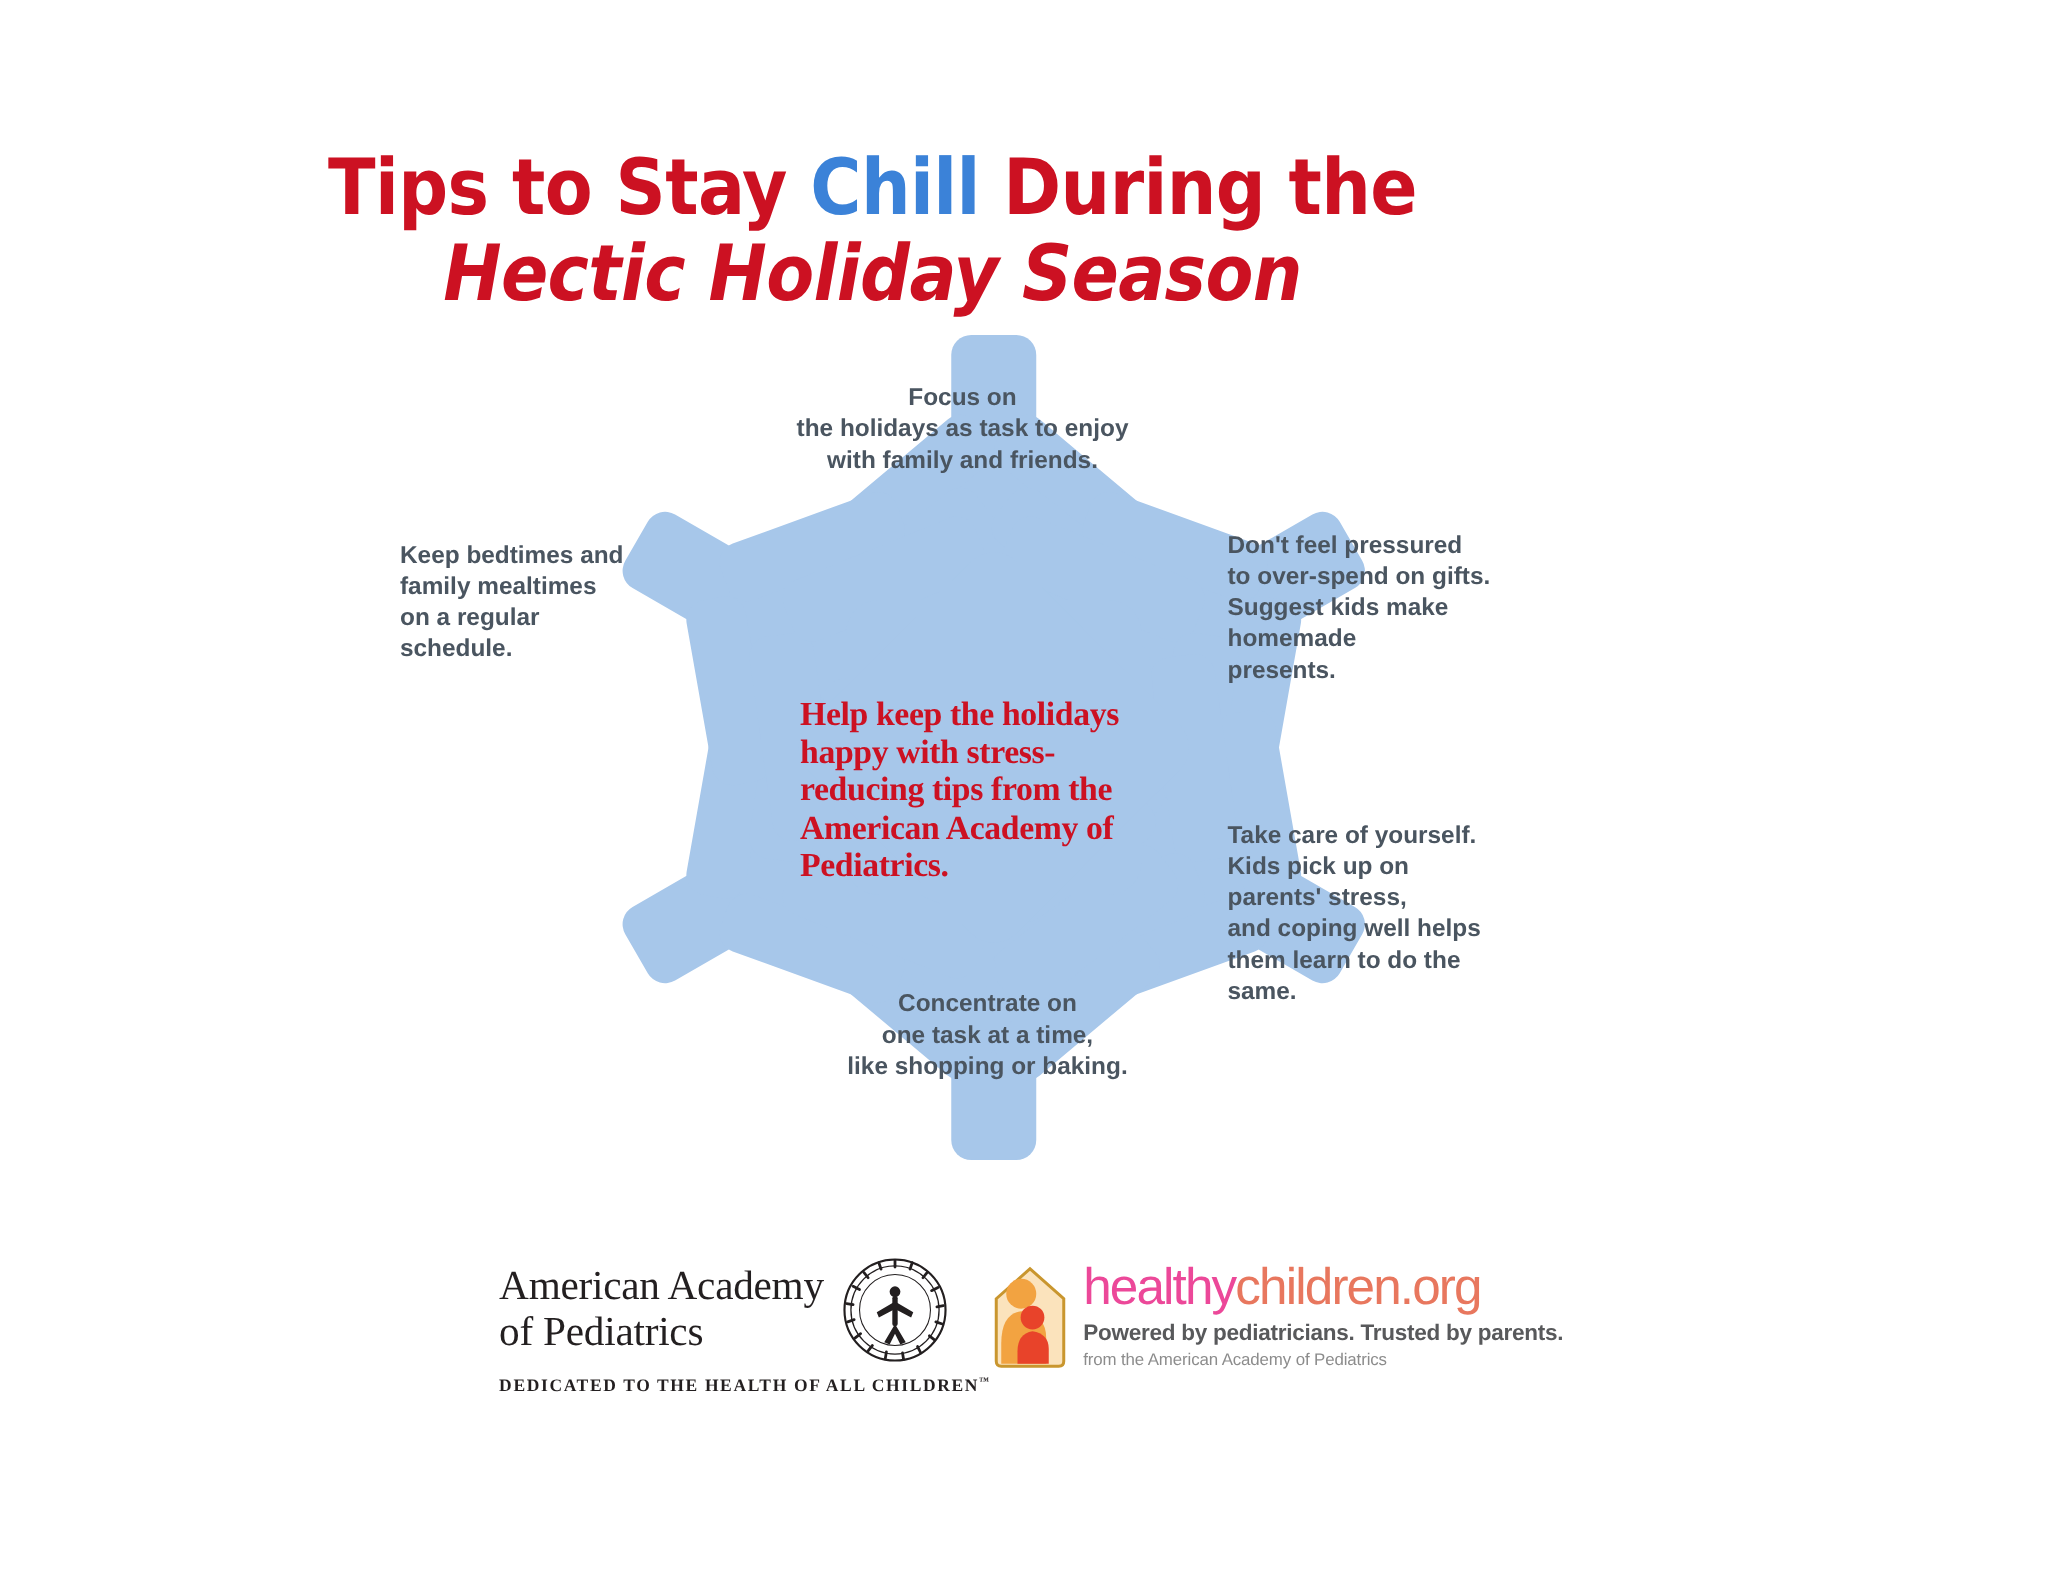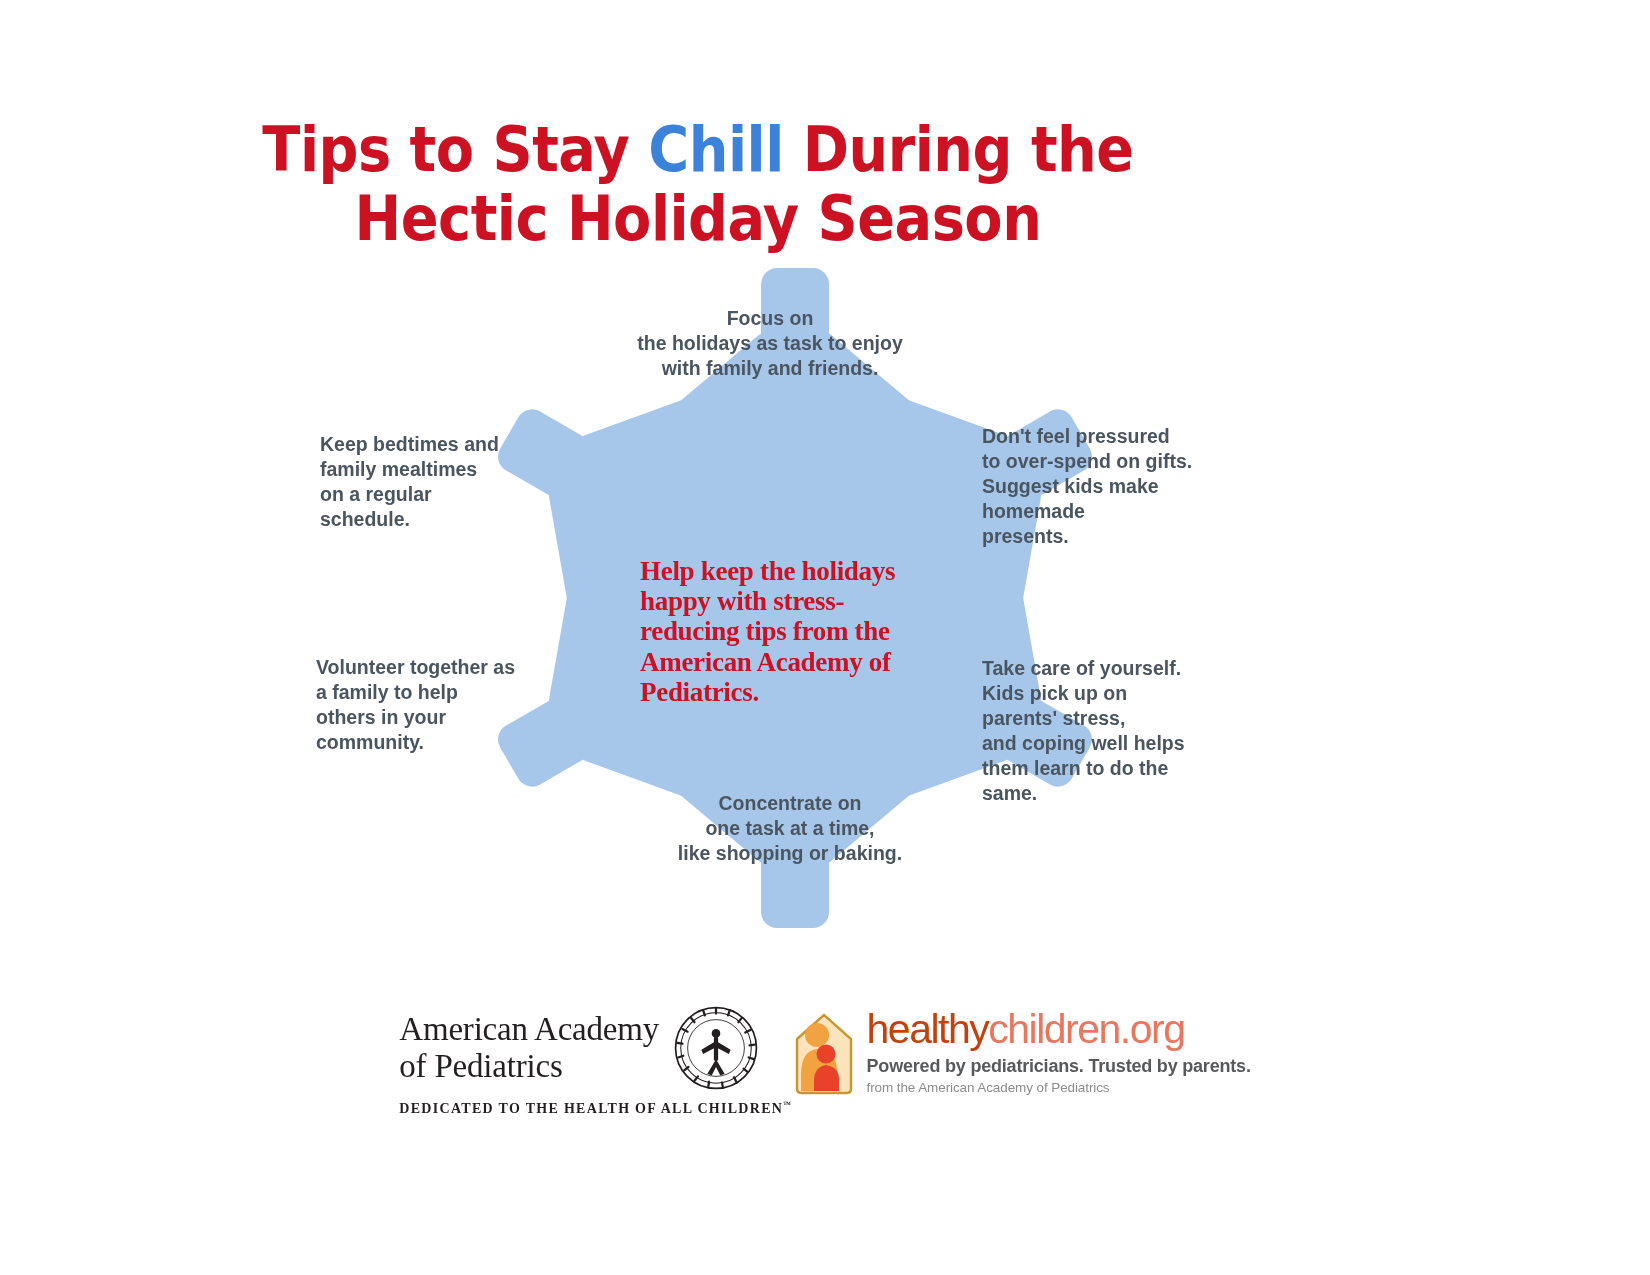--- a/index.html
+++ b/index.html
@@ -21,21 +21,21 @@
     letter-spacing:-0.5px;
   }
   .title-line{
     font-family:"DejaVu Sans","Liberation Sans",sans-serif;
     font-weight:bold;
     font-size:62px;
     color:#CC1122;
     font-stretch:condensed;
     white-space:nowrap;
   }
-  .title-line.l2{margin-top:6px;}
+  .title-line.l2{margin-top:6px;font-style:italic;}
   .t-blue{color:#3B82D8;}
 
   
   #flake-stage{
     position:absolute;
     left:295px;top:268px;
     width:1000px;height:660px;
   }
   #flake-svg{position:absolute;left:0;top:0;width:1000px;height:660px;}
 
@@ -115,21 +115,21 @@
   
   #hc-logo{display:flex;align-items:flex-start;gap:12px;margin-top:4px;}
   .hc-text{display:flex;flex-direction:column;}
   .hc-wordmark{
     font-family:"Liberation Sans","DejaVu Sans",sans-serif;
     font-size:41px;
     line-height:1;
     letter-spacing:-1.5px;
     white-space:nowrap;
   }
-  .hc-healthy{color:#c2410c;}
+  .hc-healthy{color:#ec4899;}
   .hc-children{color:#E8775E;}
   .hc-sub1{
     margin-top:6px;
     font-family:"Liberation Sans","DejaVu Sans",sans-serif;
     font-weight:bold;
     font-size:18px;
     color:#58595B;
     letter-spacing:-0.2px;
   }
   .hc-sub2{
@@ -198,24 +198,20 @@
 family mealtimes
 on a regular
 schedule.</div>
 
   <div class="tip left-align" id="tip-gifts">Don't feel pressured
 to over-spend on gifts.
 Suggest kids make
 homemade
 presents.</div>
 
-  <div class="tip right-align" id="tip-volunteer">Volunteer together as
-a family to help
-others in your
-community.</div>
 
   <div class="tip left-align" id="tip-selfcare">Take care of yourself.
 Kids pick up on
 parents' stress,
 and coping well helps
 them learn to do the
 same.</div>
 
   <div class="tip center-align" id="tip-concentrate">Concentrate on
 one task at a time,

